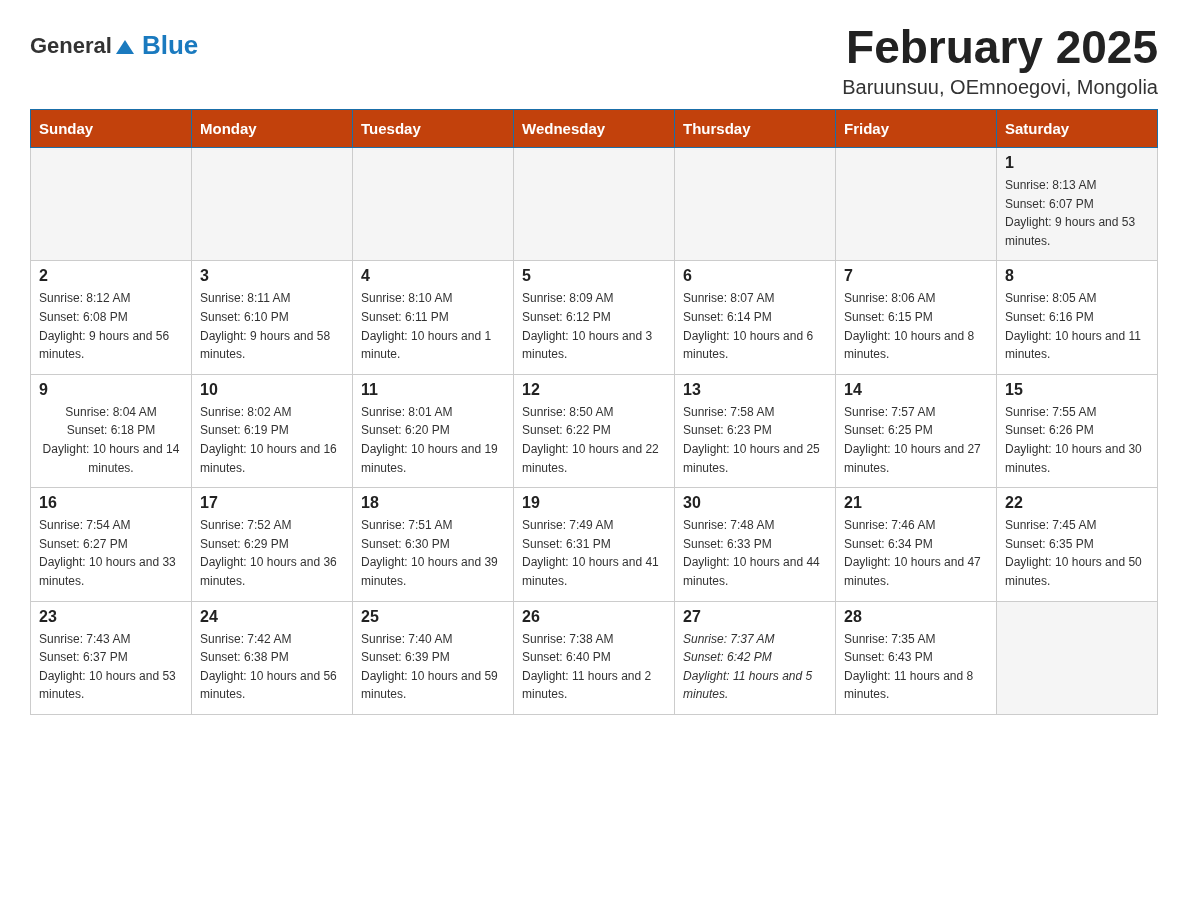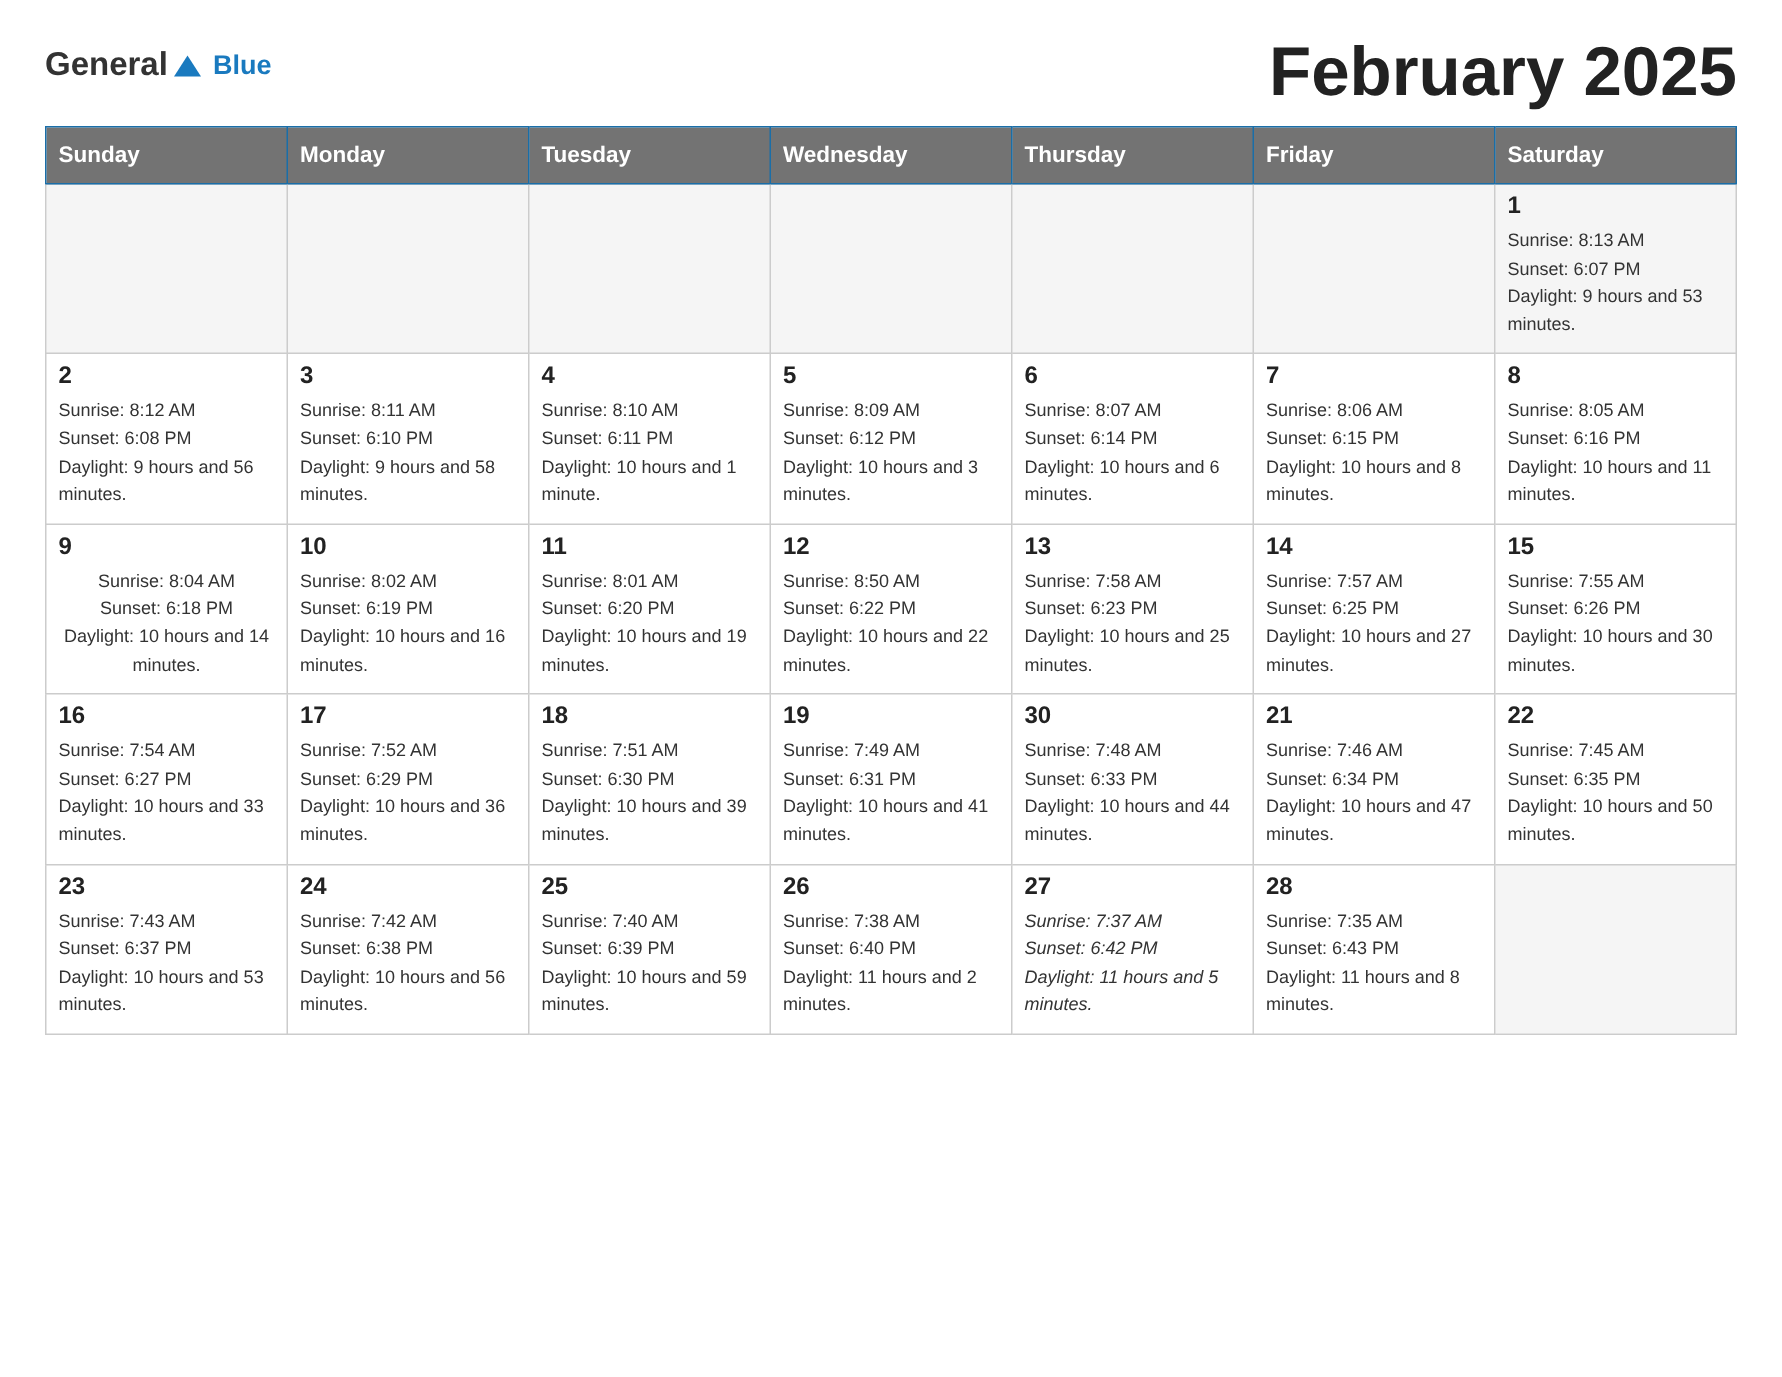--- a/index.html
+++ b/index.html
@@ -21,21 +21,21 @@
       align-items: center;
       gap: 6px;
       margin-top: 10px;
     }
     .logo-text-general {
       font-size: 22px;
       font-weight: bold;
       color: #333;
     }
     .logo-text-blue {
-      font-size: 18px;
+      font-size: 26px;
       font-weight: bold;
       color: #1a7abf;
     }
     .title-section {
       text-align: right;
     }
     .month-title {
       font-size: 46px;
       font-weight: bold;
       color: #222;
@@ -44,21 +44,21 @@
       font-size: 20px;
       color: #333;
       margin-top: 2px;
     }
     .calendar {
       width: 100%;
       border-collapse: collapse;
       margin-top: 10px;
     }
     .calendar thead th {
-      background-color: #737373;
+      background-color: #c2410c;
       color: #fff;
       font-size: 15px;
       font-weight: bold;
       padding: 10px 8px;
       text-align: left;
       border: 1px solid #1a6ea8;
     }
     .calendar tbody td {
       width: 14.28%;
       vertical-align: top;
@@ -99,20 +99,21 @@
       <svg width="22" height="22" viewBox="0 0 22 22" style="margin-left:2px; margin-top:2px;">
         <polygon points="11,4 20,18 2,18" fill="#1a7abf"></polygon>
       </svg>
     </div>
     <div>
       <span class="logo-text-blue">Blue</span>
     </div>
   </div>
   <div class="title-section">
     <div class="month-title">February 2025</div>
+    <div class="location">Baruunsuu, OEmnoegovi, Mongolia</div>
   </div>
 </div>
 
 <table class="calendar">
   <thead>
     <tr>
     <th>Sunday</th>
         <th>Monday</th>
         <th>Tuesday</th>
         <th>Wednesday</th>

